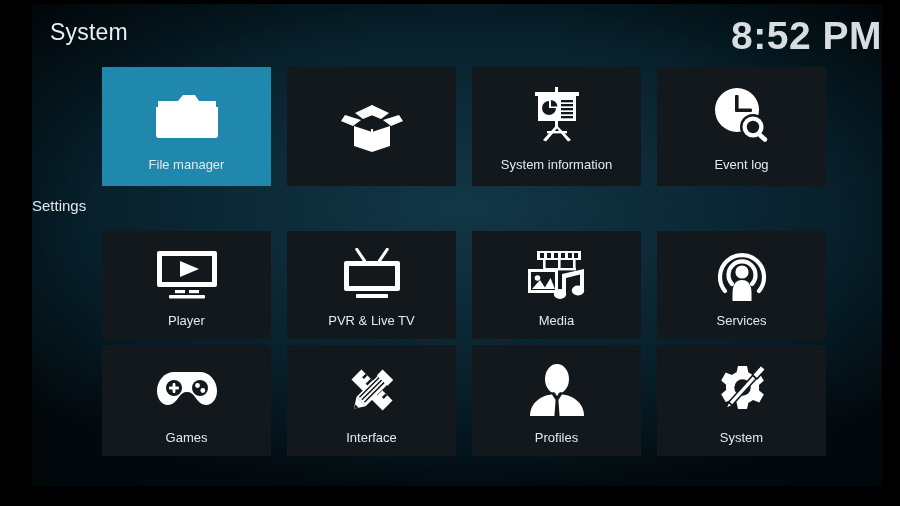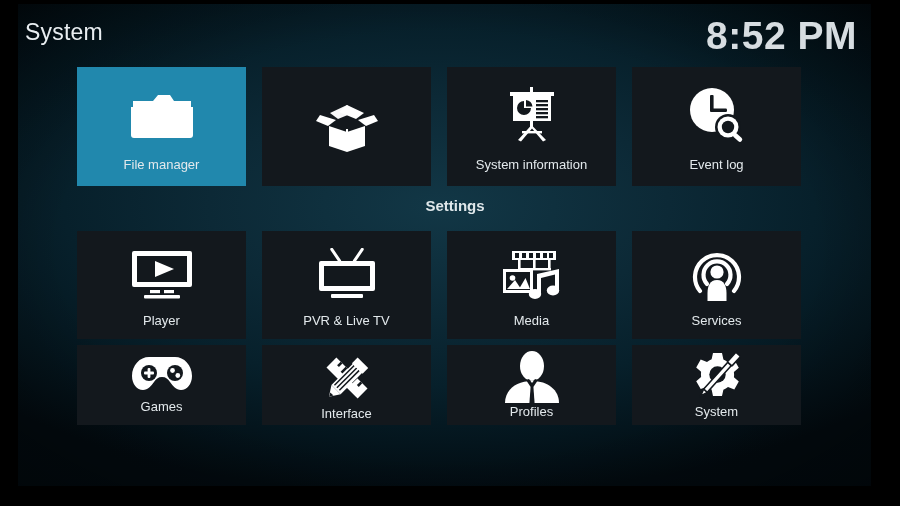--- a/index.html
+++ b/index.html
@@ -13,21 +13,21 @@
   
   #screen {
     position:relative;
     width:900px; height:506px;
     background:#000;
   }
 
   
   #stage {
     position:absolute;
-    left:7px; top:4px;
+    left:32px; top:4px;
     width:864px; height:482px;
     overflow:hidden;
     background:
       radial-gradient(ellipse 70% 60% at 50% 42%, #123746 0%, #0c2936 38%, #07202b 62%, #04151d 82%, #020a0f 100%),
       linear-gradient(180deg, #06161e 0%, #0a2935 45%, #061a24 78%, #020b10 100%);
   }
   
   #stage::after {
     content:"";
     position:absolute; inset:0;
@@ -58,21 +58,21 @@
   .row {
     position:absolute;
     left:70px;
     width:724px;
     display:flex;
     gap:16px;
     z-index:2;
   }
   #row-top    { top:63px;  height:119px; }
   #row-mid    { top:227px; height:108px; }
-  #row-bottom { top:341px; height:80px; }
+  #row-bottom { top:341px; height:111px; }
 
   .tile {
     flex:1 1 0;
     position:relative;
     background:#13181d;
     display:flex;
     flex-direction:column;
     align-items:center;
     justify-content:flex-start;
     cursor:pointer;
@@ -95,26 +95,24 @@
     padding-bottom:12px;
     line-height:1;
     white-space:nowrap;
   }
   #row-top .tile .lbl { padding-bottom:15px; }
 
   
   #settings-label {
     position:absolute;
     left:0; right:0; top:193px;
-    text-align:center;
     color:#dfe7ea;
     font-size:15px;
-    font-weight:700;
+    font-weight:400;
     z-index:3;
-    padding-left:32px;
   }
 
   
   .bar { position:absolute; background:#000; z-index:10; }
   #bar-left   { left:0;  top:0; width:18px;  height:506px; }
   #bar-right  { right:0; top:0; width:18px;  height:506px; }
   #bar-top    { left:0;  top:0; width:900px; height:4px; }
   #bar-bottom { left:0;  bottom:0; width:900px; height:20px; }
 </style>
 </head>

